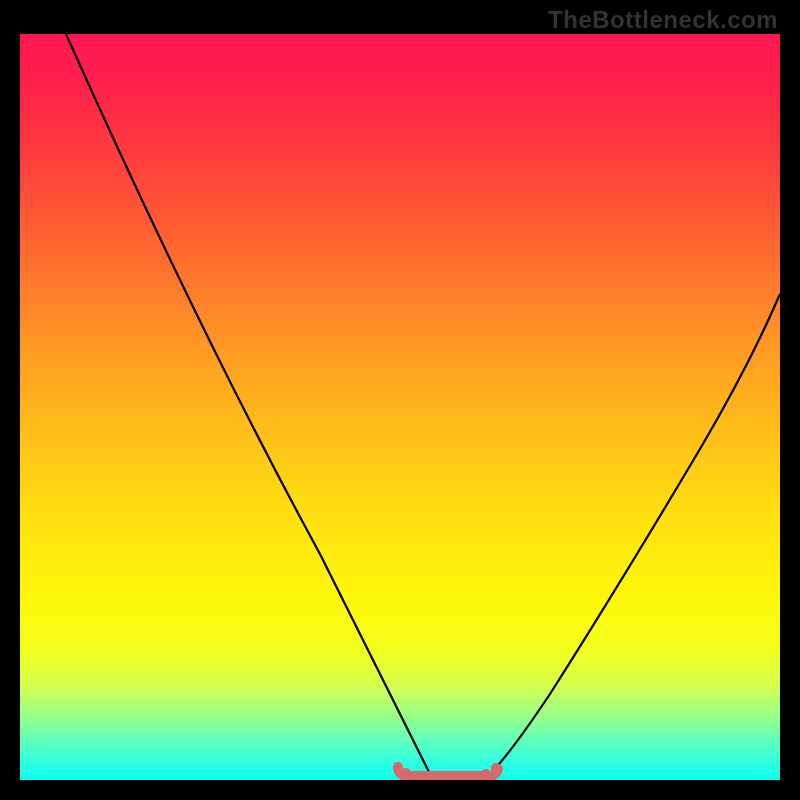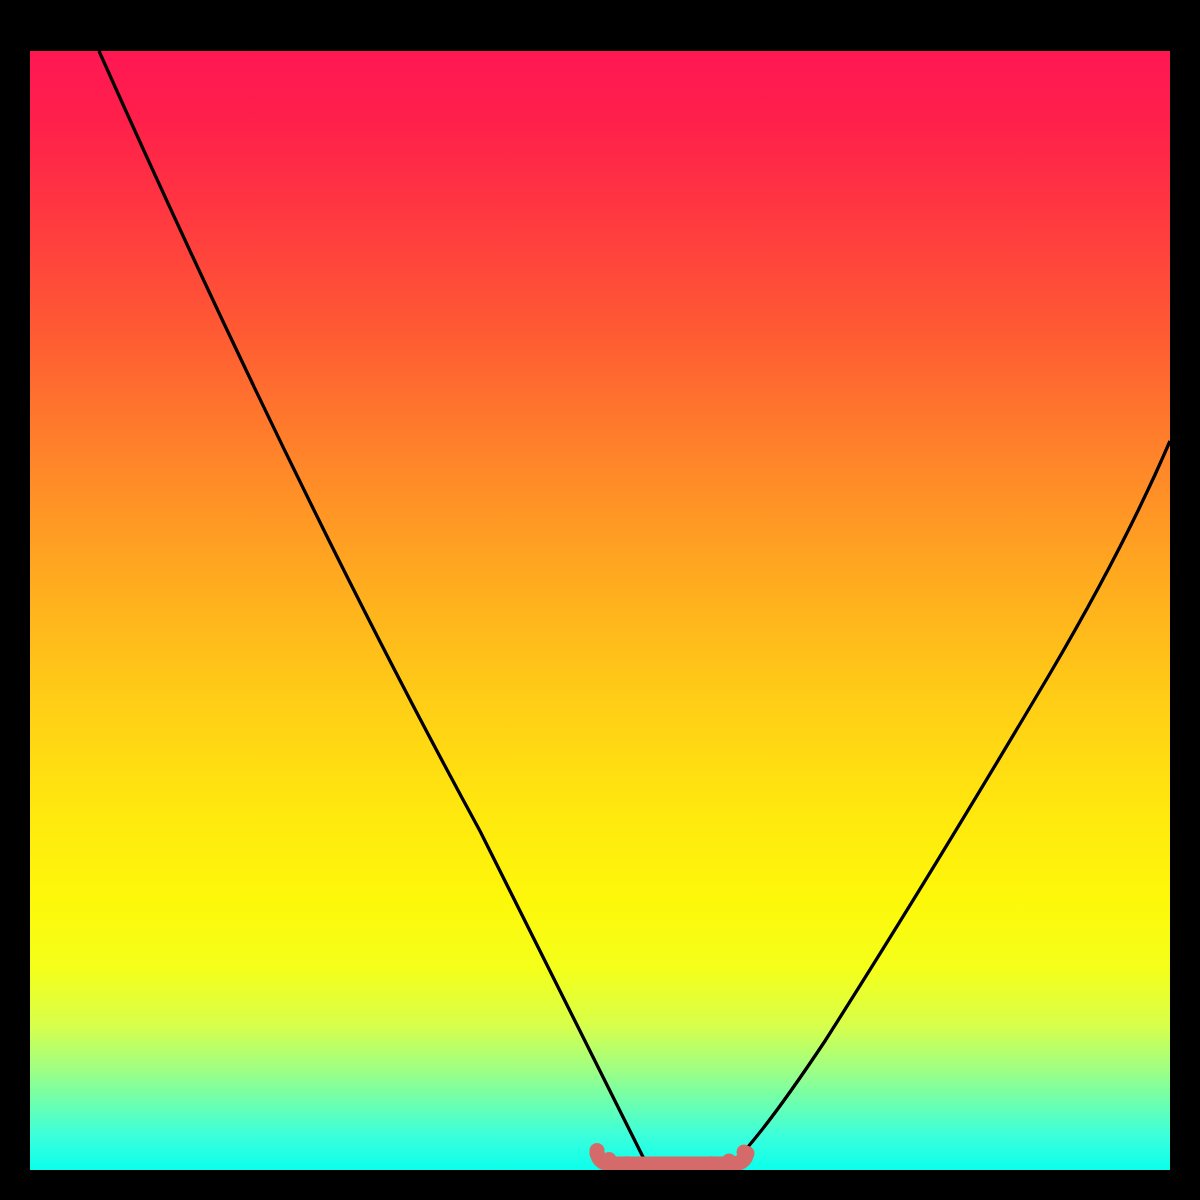--- a/index.html
+++ b/index.html
@@ -58,20 +58,21 @@
   }
   .curves {
     position: absolute;
     inset: 0;
   }
 </style>
 </head>
 <body>
 
 <div class="outer">
+  <div class="watermark">TheBottleneck.com</div>
 
   <div class="plot">
     <div class="gradient"></div>
 
     <svg class="curves" viewBox="0 0 760 746" preserveAspectRatio="none">
 
       <path d="M 46 0
                Q 180 300 300 520
                Q 360 640 395 710
                Q 405 730 410 740" fill="none" stroke="#000" stroke-width="2.2"></path>

